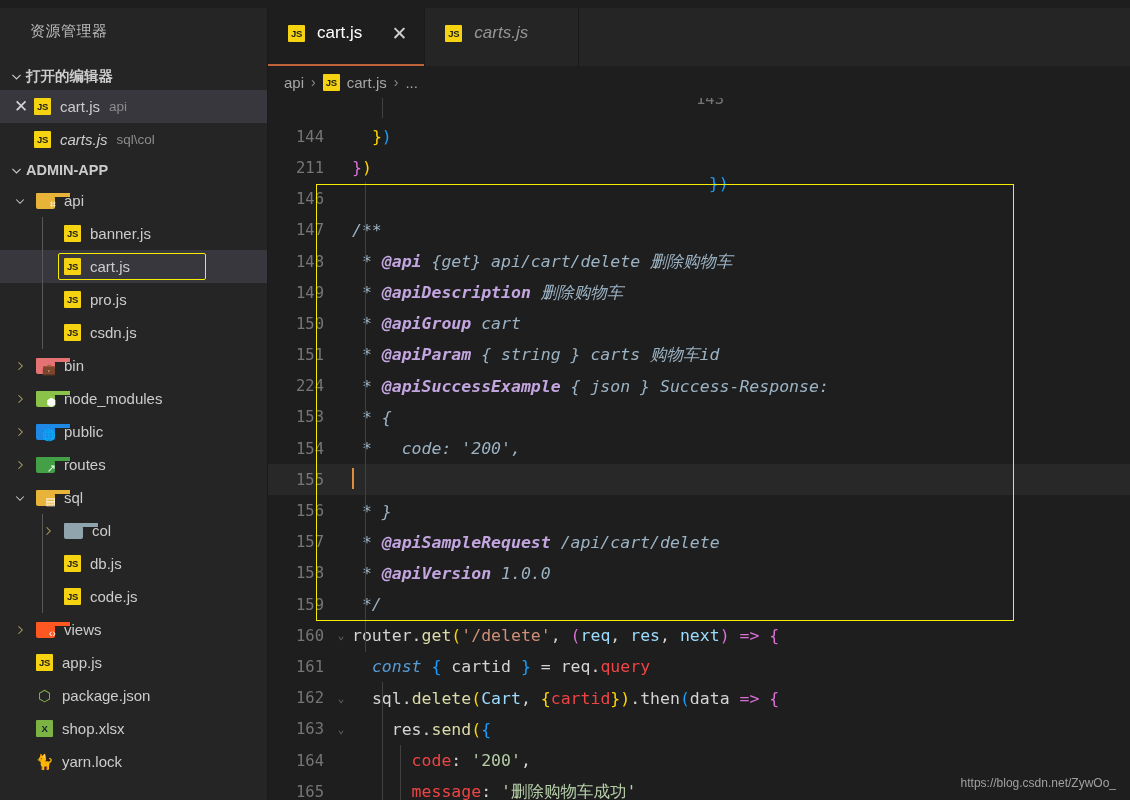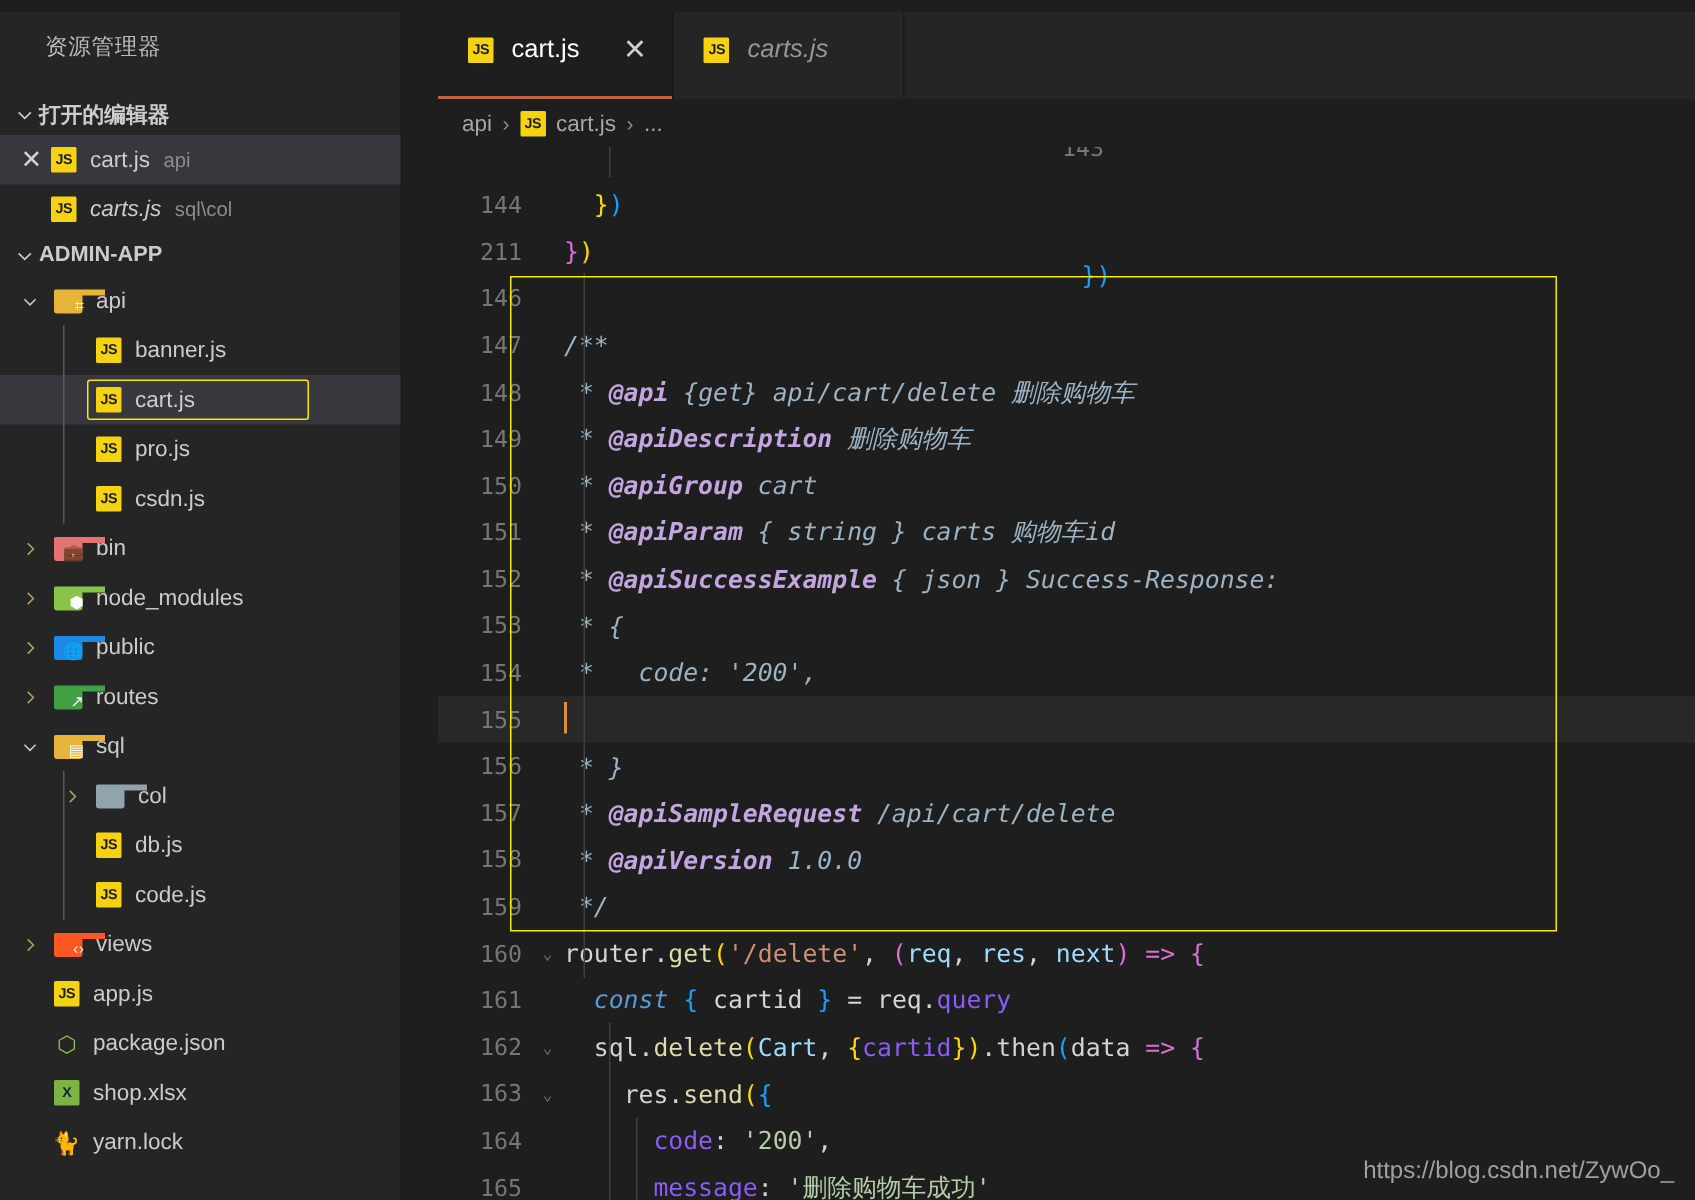--- a/index.html
+++ b/index.html
@@ -7,21 +7,20 @@
     width: 1130px; height: 800px;
     background: #1e1e1e;
     font-family: "Liberation Sans", sans-serif;
     overflow: hidden;
   }
   #app {
     position: relative;
     width: 1130px; height: 800px;
     display: flex;
     background: #1e1e1e;
-    gap: 24px;
   }
 
   
   .sidebar {
     width: 268px; height: 800px;
     background: #252526;
     border-right: 1px solid #1a1a1a;
     display: flex; flex-direction: column;
     flex: 0 0 268px;
     position: relative;
@@ -240,21 +239,21 @@
   .t-kw       { color: #569cd6; font-style: italic; }
   .t-fn       { color: #dcdcaa; }
   .t-prop     { color: #9cdcfe; }
   .t-str      { color: #ce9178; }
   .t-strg     { color: #b5cea8; }
   .t-var      { color: #9cdcfe; }
   .t-plain    { color: #d4d4d4; }
   .t-p1       { color: #ffd700; }
   .t-p2       { color: #da70d6; }
   .t-p3       { color: #179fff; }
-  .t-red      { color: #8b5cf6; margin-top: 33px; }
+  .t-red      { color: #ef4444; margin-top: 33px; }
 
   .iguide {
     position: absolute;
     width: 1px;
     background: #404040;
   }
 
   .cursor {
     display: inline-block;
     width: 2px; height: 21px;
@@ -268,21 +267,21 @@
     position: absolute;
     border: 1.6px solid #f5ec00;
     pointer-events: none;
     z-index: 5;
   }
 
   .watermark {
     position: absolute;
     right: 14px; bottom: 10px;
     color: #a0a0a0;
-    font-size: 16px;
+    font-size: 12px;
     font-family: "Liberation Sans", sans-serif;
     z-index: 6;
   }
 
   .topstrip {
     position: absolute; left: 0; top: 0;
     width: 1130px; height: 8px;
     background: #1e1e1e;
     z-index: 20;
   }
@@ -542,21 +541,21 @@
       <div class="code-lines" id="code-lines">
           <div class="cl" style="margin-top: -8px; flex-direction: column;"><span class="ln">143</span><span class="fold"></span><span class="code-txt"><span class="t-plain">    </span><span class="t-p3">})</span></span></div>
           <div class="cl"><span class="ln">144</span><span class="fold"></span><span class="code-txt"><span class="t-plain">  </span><span class="t-p1">}</span><span class="t-p3">)</span></span></div>
           <div class="cl"><span class="ln">211</span><span class="fold"></span><span class="code-txt"><span class="t-p2">}</span><span class="t-p1">)</span></span></div>
           <div class="cl"><span class="ln">146</span><span class="fold"></span><span class="code-txt"><span class="t-plain"></span></span></div>
           <div class="cl"><span class="ln">147</span><span class="fold"></span><span class="code-txt"><span class="t-com">/**</span></span></div>
           <div class="cl"><span class="ln">148</span><span class="fold"></span><span class="code-txt"><span class="t-com"> * </span><span class="t-comtag">@api</span><span class="t-com"> {get} api/cart/delete 删除购物车</span></span></div>
           <div class="cl"><span class="ln">149</span><span class="fold"></span><span class="code-txt"><span class="t-com"> * </span><span class="t-comtag">@apiDescription</span><span class="t-com"> 删除购物车</span></span></div>
           <div class="cl"><span class="ln">150</span><span class="fold"></span><span class="code-txt"><span class="t-com"> * </span><span class="t-comtag">@apiGroup</span><span class="t-com"> cart</span></span></div>
           <div class="cl"><span class="ln">151</span><span class="fold"></span><span class="code-txt"><span class="t-com"> * </span><span class="t-comtag">@apiParam</span><span class="t-com"> { string } carts 购物车id</span></span></div>
-          <div class="cl"><span class="ln">152</span><span class="fold"></span><span class="code-txt"><span class="t-com"> * </span><span class="t-comtag">@apiSuccessExample</span><span class="t-com"> { json } Success-Response:</span></span></div>
+          <div class="cl"><span class="ln">224</span><span class="fold"></span><span class="code-txt"><span class="t-com"> * </span><span class="t-comtag">@apiSuccessExample</span><span class="t-com"> { json } Success-Response:</span></span></div>
           <div class="cl"><span class="ln">153</span><span class="fold"></span><span class="code-txt"><span class="t-com"> * {</span></span></div>
           <div class="cl"><span class="ln">154</span><span class="fold"></span><span class="code-txt"><span class="t-com"> *   code: '200',</span></span></div>
           <div class="cl curline"><span class="ln">155</span><span class="fold"></span><span class="code-txt"><span class="cursor"></span></span></div>
           <div class="cl"><span class="ln">156</span><span class="fold"></span><span class="code-txt"><span class="t-com"> * }</span></span></div>
           <div class="cl"><span class="ln">157</span><span class="fold"></span><span class="code-txt"><span class="t-com"> * </span><span class="t-comtag">@apiSampleRequest</span><span class="t-com"> /api/cart/delete</span></span></div>
           <div class="cl"><span class="ln">158</span><span class="fold"></span><span class="code-txt"><span class="t-com"> * </span><span class="t-comtag">@apiVersion</span><span class="t-com"> 1.0.0</span></span></div>
           <div class="cl"><span class="ln">159</span><span class="fold"></span><span class="code-txt"><span class="t-com"> */</span></span></div>
           <div class="cl"><span class="ln">160</span><span class="fold">⌄</span><span class="code-txt"><span class="t-plain">router</span><span class="t-plain">.</span><span class="t-fn">get</span><span class="t-p1">(</span><span class="t-str">'/delete'</span><span class="t-plain">, </span><span class="t-p2">(</span><span class="t-var">req</span><span class="t-plain">, </span><span class="t-var">res</span><span class="t-plain">, </span><span class="t-var">next</span><span class="t-p2">)</span><span class="t-plain"> </span><span class="t-p2">=&gt;</span><span class="t-plain"> </span><span class="t-p2">{</span></span></div>
           <div class="cl"><span class="ln">161</span><span class="fold"></span><span class="code-txt"><span class="t-plain">  </span><span class="t-kw">const</span><span class="t-plain"> </span><span class="t-p3">{</span><span class="t-plain"> cartid </span><span class="t-p3">}</span><span class="t-plain"> = </span><span class="t-plain">req</span><span class="t-plain">.</span><span class="t-red">query</span></span></div>
           <div class="cl"><span class="ln">162</span><span class="fold">⌄</span><span class="code-txt"><span class="t-plain">  </span><span class="t-plain">sql</span><span class="t-plain">.</span><span class="t-fn">delete</span><span class="t-p1">(</span><span class="t-prop">Cart</span><span class="t-plain">, </span><span class="t-p1">{</span><span class="t-red">cartid</span><span class="t-p1">}</span><span class="t-p1">)</span><span class="t-plain">.</span><span class="t-plain">then</span><span class="t-p3">(</span><span class="t-plain">data</span><span class="t-plain"> </span><span class="t-p2">=&gt;</span><span class="t-plain"> </span><span class="t-p2">{</span></span></div>

